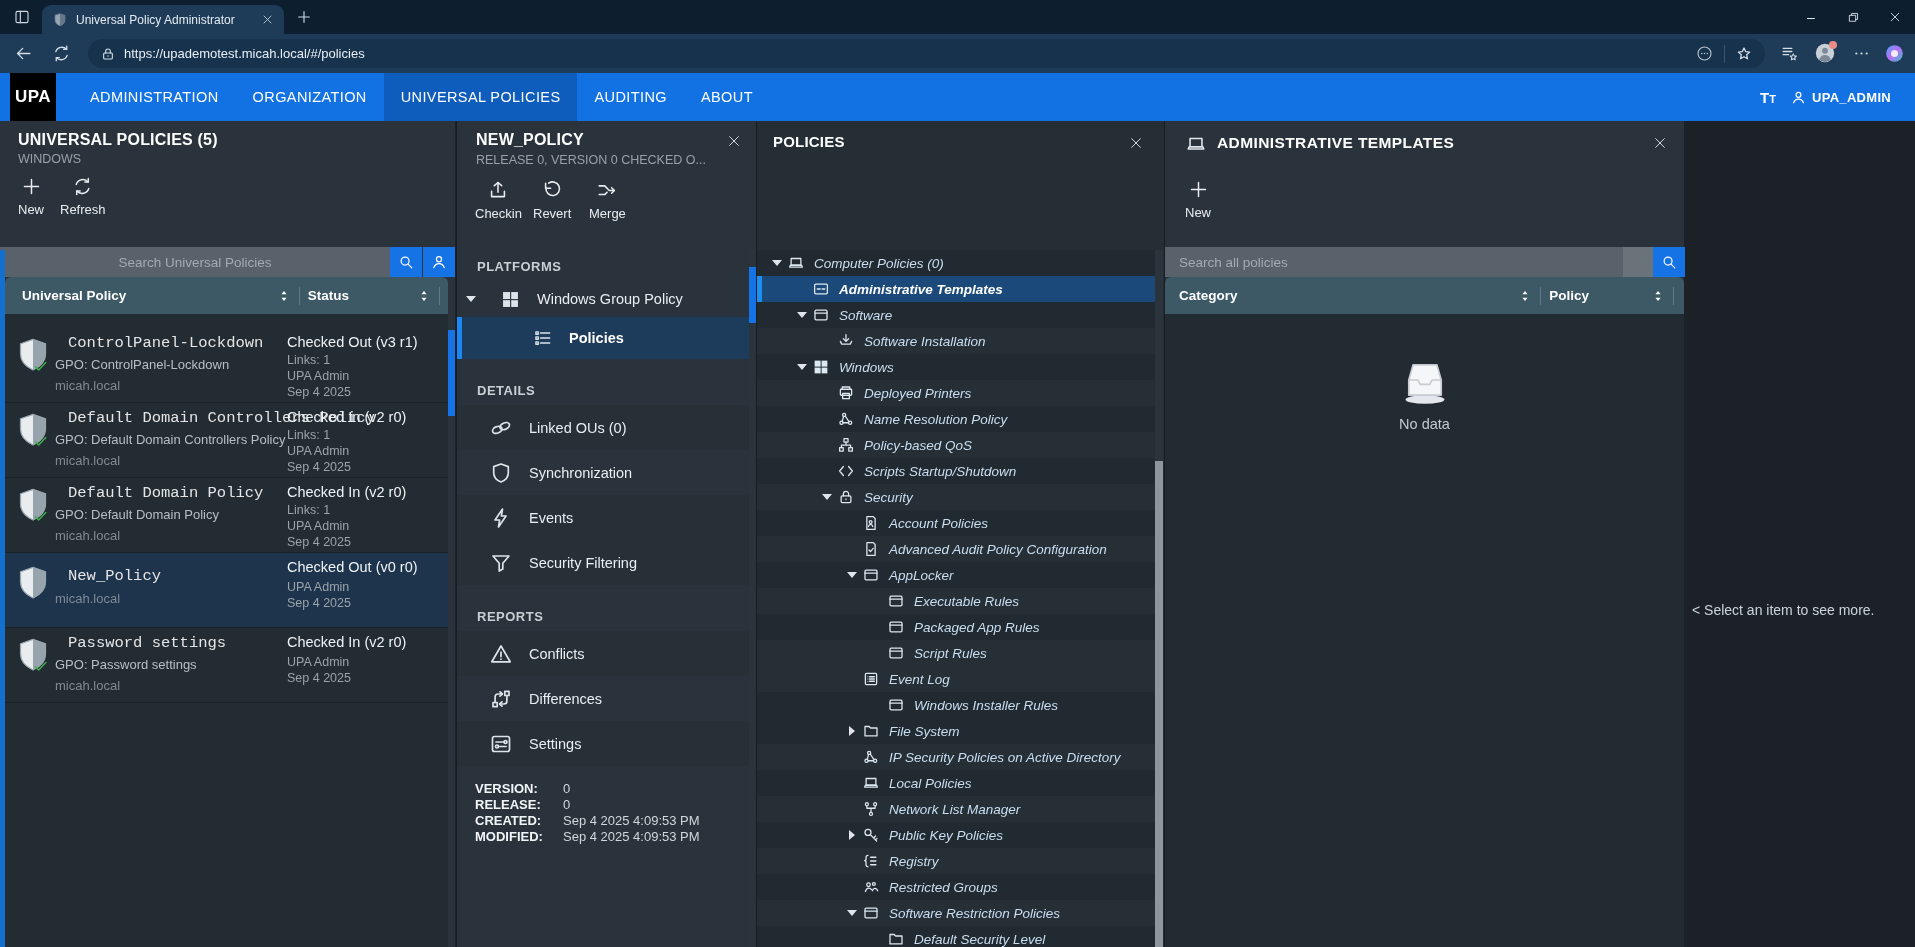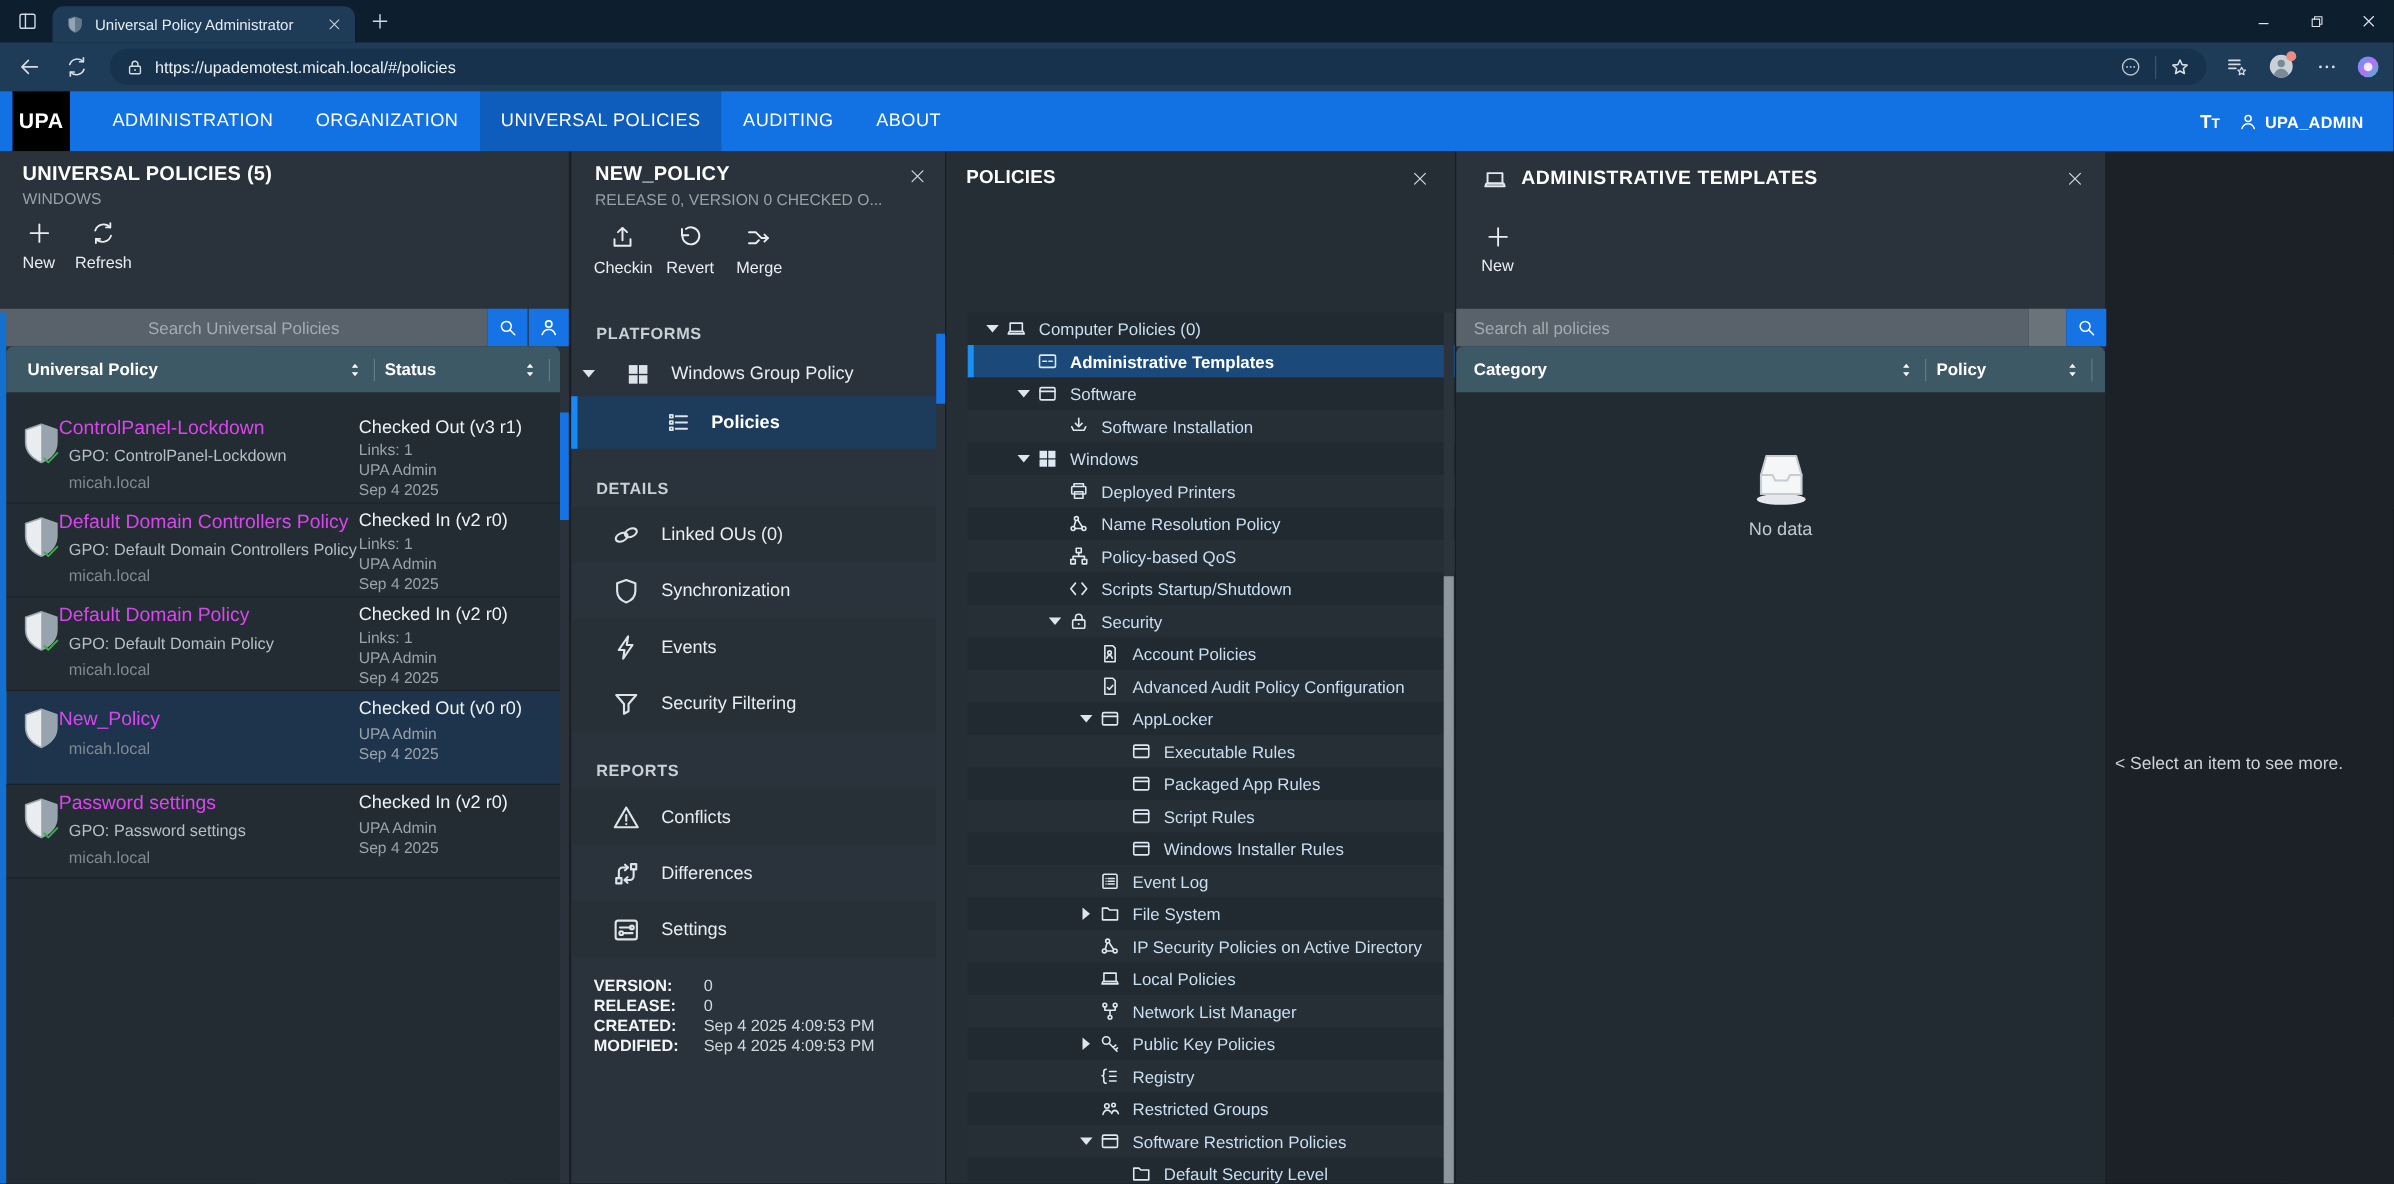--- a/index.html
+++ b/index.html
@@ -37,21 +37,21 @@
   .th{font-weight:bold;font-size:13.5px;color:#fff;}
   .sort{color:#fff;}
   .vdiv{width:1px;height:18px;background:#61798a;}
   .closeic{color:#cfd6db;}
   
   .p1{left:0;top:121px;width:455px;height:826px;background:#2a333b;}
   .p1rows{position:absolute;left:0;top:193px;width:448px;height:633px;background:#232c33;padding-top:14px;box-sizing:border-box;}
   .lrow{position:relative;height:74px;border-bottom:1px solid #1b2228;}
   .lrow.sel{background:#1d344c;}
   .lrow.sel::before{content:"";position:absolute;left:0;top:0;width:5px;height:100%;background:#1b87f2;}
-  .lname{position:absolute;left:47px;top:6px;font-size:15.5px;color:#d946ef;}
+  .lname{position:absolute;left:68px;top:6px;font-size:15.5px;color:#e5e5e5;font-family:Liberation Mono, monospace;}
   .lgpo{position:absolute;left:55px;top:29px;font-size:13px;color:#b6bfc6;}
   .ldom{position:absolute;left:55px;font-size:13px;color:#7f8a92;}
   .st1{position:absolute;left:287px;top:6px;font-size:14.5px;color:#eef2f5;}
   .st2{position:absolute;left:287px;font-size:12.5px;color:#99a3aa;}
   .sbar1{position:absolute;right:0;top:193px;width:7px;height:633px;background:#2a333b;}
   .sbar1 .thumb{position:absolute;left:0;top:16px;width:7px;height:86px;background:#1573e6;}
   .leftstrip{left:0;top:250px;width:5px;height:697px;background:#1470cf;}
   
   .p2{left:456px;top:121px;width:300px;height:826px;background:#2a333b;border-left:1px solid #171d22;box-sizing:border-box;}
   .sech{height:30px;display:flex;align-items:center;padding-left:20px;font-weight:bold;font-size:13px;color:#c8d0d6;letter-spacing:.5px;}
@@ -63,21 +63,21 @@
   .car{width:0;height:0;display:inline-block;}
   .car-d{border-left:5px solid transparent;border-right:5px solid transparent;border-top:6px solid #dfe5ea;}
   .car-r{border-top:5px solid transparent;border-bottom:5px solid transparent;border-left:6px solid #dfe5ea;}
   .meta-line{display:flex;font-size:13px;height:16px;align-items:center;}
   .meta-lb{font-weight:bold;color:#f2f5f7;width:88px;padding-left:18px;}
   .meta-v{color:#cfd7dd;}
   .sbar2{position:absolute;right:0;top:130px;width:7px;height:696px;background:#2b343c;}
   .sbar2 .thumb{position:absolute;left:0;top:16px;width:7px;height:56px;background:#1573e6;}
   
   .p3{left:756px;top:121px;width:408px;height:826px;background:#252e35;border-left:1px solid #171d22;box-sizing:border-box;}
-  .tree{position:absolute;left:17px;top:129px;width:400px;height:697px;overflow:hidden;}
+  .tree{position:absolute;left:0;top:129px;width:400px;height:697px;overflow:hidden;font-style:italic;}
   .tr3{position:relative;height:26px;display:flex;align-items:center;box-sizing:border-box;color:#c9def1;font-size:13.5px;}
   .tr3.dk{background:#222a31;}
   .tr3.lt{background:#262f36;}
   .tr3.sel{background:#1b4a7a;color:#fff;font-weight:bold;}
   .tr3.sel::before{content:"";position:absolute;left:0;top:0;width:5px;height:100%;background:#1e8ff2;}
   .cbox{width:20px;display:flex;justify-content:center;flex:none;}
   .ti{color:#dce8f2;margin-right:9px;flex:none;}
   .sbar3{position:absolute;right:1px;top:129px;width:8px;height:697px;background:#2b343c;}
   .sbar3 .thumb{position:absolute;left:0;top:211px;width:8px;height:486px;background:#8d969d;}
   
@@ -770,33 +770,33 @@
           </svg>
           <span>Packaged App Rules</span>
         </div>
       <div class="tr3 lt" style="padding-left:110px;">
           <span class="cbox"></span>
           <svg class="ic ti" width="18" height="18">
             <use href="#i-foldertab"></use>
           </svg>
           <span>Script Rules</span>
         </div>
+      <div class="tr3 lt" style="padding-left:85px;">
+          <span class="cbox"></span>
+          <svg class="ic ti" width="18" height="18">
+            <use href="#i-listbox"></use>
+          </svg>
+          <span>Event Log</span>
+        </div>
       <div class="tr3 dk" style="padding-left:110px;">
           <span class="cbox"></span>
           <svg class="ic ti" width="18" height="18">
             <use href="#i-foldertab"></use>
           </svg>
           <span>Windows Installer Rules</span>
-        </div>
-      <div class="tr3 lt" style="padding-left:85px;">
-          <span class="cbox"></span>
-          <svg class="ic ti" width="18" height="18">
-            <use href="#i-listbox"></use>
-          </svg>
-          <span>Event Log</span>
         </div>
       <div class="tr3 dk" style="padding-left:85px;">
           <span class="cbox">
             <span class="car car-r"></span>
           </span>
           <svg class="ic ti" width="18" height="18">
             <use href="#i-folder"></use>
           </svg>
           <span>File System</span>
         </div>

